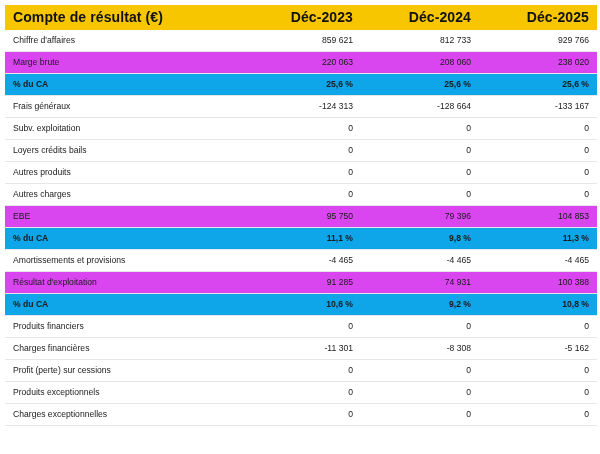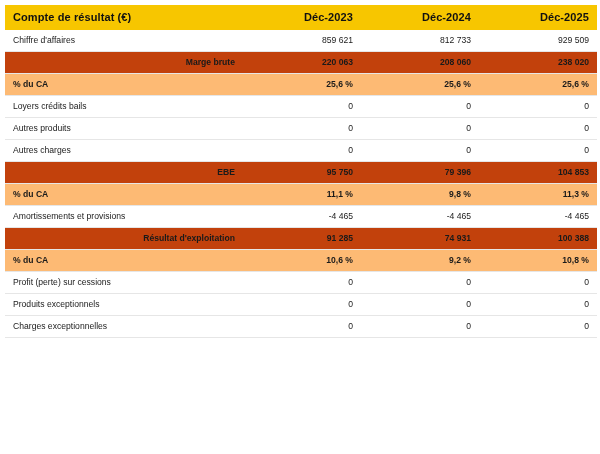--- a/index.html
+++ b/index.html
@@ -37,37 +37,36 @@
     border-bottom: 1px solid #e6e6e6;
   }
   col.c-label { width: 238px; }
   col.c-val   { width: 118px; }
 
   
   tr.head td {
     background: #f7c600;
     color: #111111;
     font-weight: bold;
-    font-size: 11px;
+    font-size: 14px;
     height: 20px;
     border-bottom: 1px solid #f7c600;
     letter-spacing: 0.1px;
   }
   tr.head td.num { }
 
   td.num { text-align: right; font-variant-numeric: tabular-nums; }
 
   
   tr.total td {
-    background: #c2410c;
-    font-weight: bold;
-    text-align: right;
+    background: #d946ef;
+    font-weight: normal;
   }
   tr.subpct td {
-    background: #fdba74;
+    background: #0ea5e9;
     font-weight: bold;
   }
   tr.plain td { background: #ffffff; margin-left: 24px; }
 
   .sheet-wrap {
     border: 1px solid #ffffff;
   }
 </style>
 </head>
 <body>
@@ -85,35 +84,47 @@
         <tr class="head">
           <td>Compte de résultat (€)</td>
           <td class="num">Déc-2023</td>
           <td class="num">Déc-2024</td>
           <td class="num">Déc-2025</td>
         </tr>
       <tr class="plain">
             <td>Chiffre d'affaires</td>
             <td class="num">859 621</td>
             <td class="num">812 733</td>
-            <td class="num">929 509</td>
+            <td class="num">929 766</td>
           </tr>
           <tr class="total">
             <td>Marge brute</td>
             <td class="num">220 063</td>
             <td class="num">208 060</td>
             <td class="num">238 020</td>
           </tr>
           <tr class="subpct">
             <td>% du CA</td>
             <td class="num">25,6 %</td>
             <td class="num">25,6 %</td>
             <td class="num">25,6 %</td>
           </tr>
           <tr class="plain">
+            <td>Frais généraux</td>
+            <td class="num">-124 313</td>
+            <td class="num">-128 664</td>
+            <td class="num">-133 167</td>
+          </tr>
+          <tr class="plain">
+            <td>Subv. exploitation</td>
+            <td class="num">0</td>
+            <td class="num">0</td>
+            <td class="num">0</td>
+          </tr>
+          <tr class="plain">
             <td>Loyers crédits bails</td>
             <td class="num">0</td>
             <td class="num">0</td>
             <td class="num">0</td>
           </tr>
           <tr class="plain">
             <td>Autres produits</td>
             <td class="num">0</td>
             <td class="num">0</td>
             <td class="num">0</td>
@@ -148,20 +159,32 @@
             <td class="num">74 931</td>
             <td class="num">100 388</td>
           </tr>
           <tr class="subpct">
             <td>% du CA</td>
             <td class="num">10,6 %</td>
             <td class="num">9,2 %</td>
             <td class="num">10,8 %</td>
           </tr>
           <tr class="plain">
+            <td>Produits financiers</td>
+            <td class="num">0</td>
+            <td class="num">0</td>
+            <td class="num">0</td>
+          </tr>
+          <tr class="plain">
+            <td>Charges financières</td>
+            <td class="num">-11 301</td>
+            <td class="num">-8 308</td>
+            <td class="num">-5 162</td>
+          </tr>
+          <tr class="plain">
             <td>Profit (perte) sur cessions</td>
             <td class="num">0</td>
             <td class="num">0</td>
             <td class="num">0</td>
           </tr>
           <tr class="plain">
             <td>Produits exceptionnels</td>
             <td class="num">0</td>
             <td class="num">0</td>
             <td class="num">0</td>

